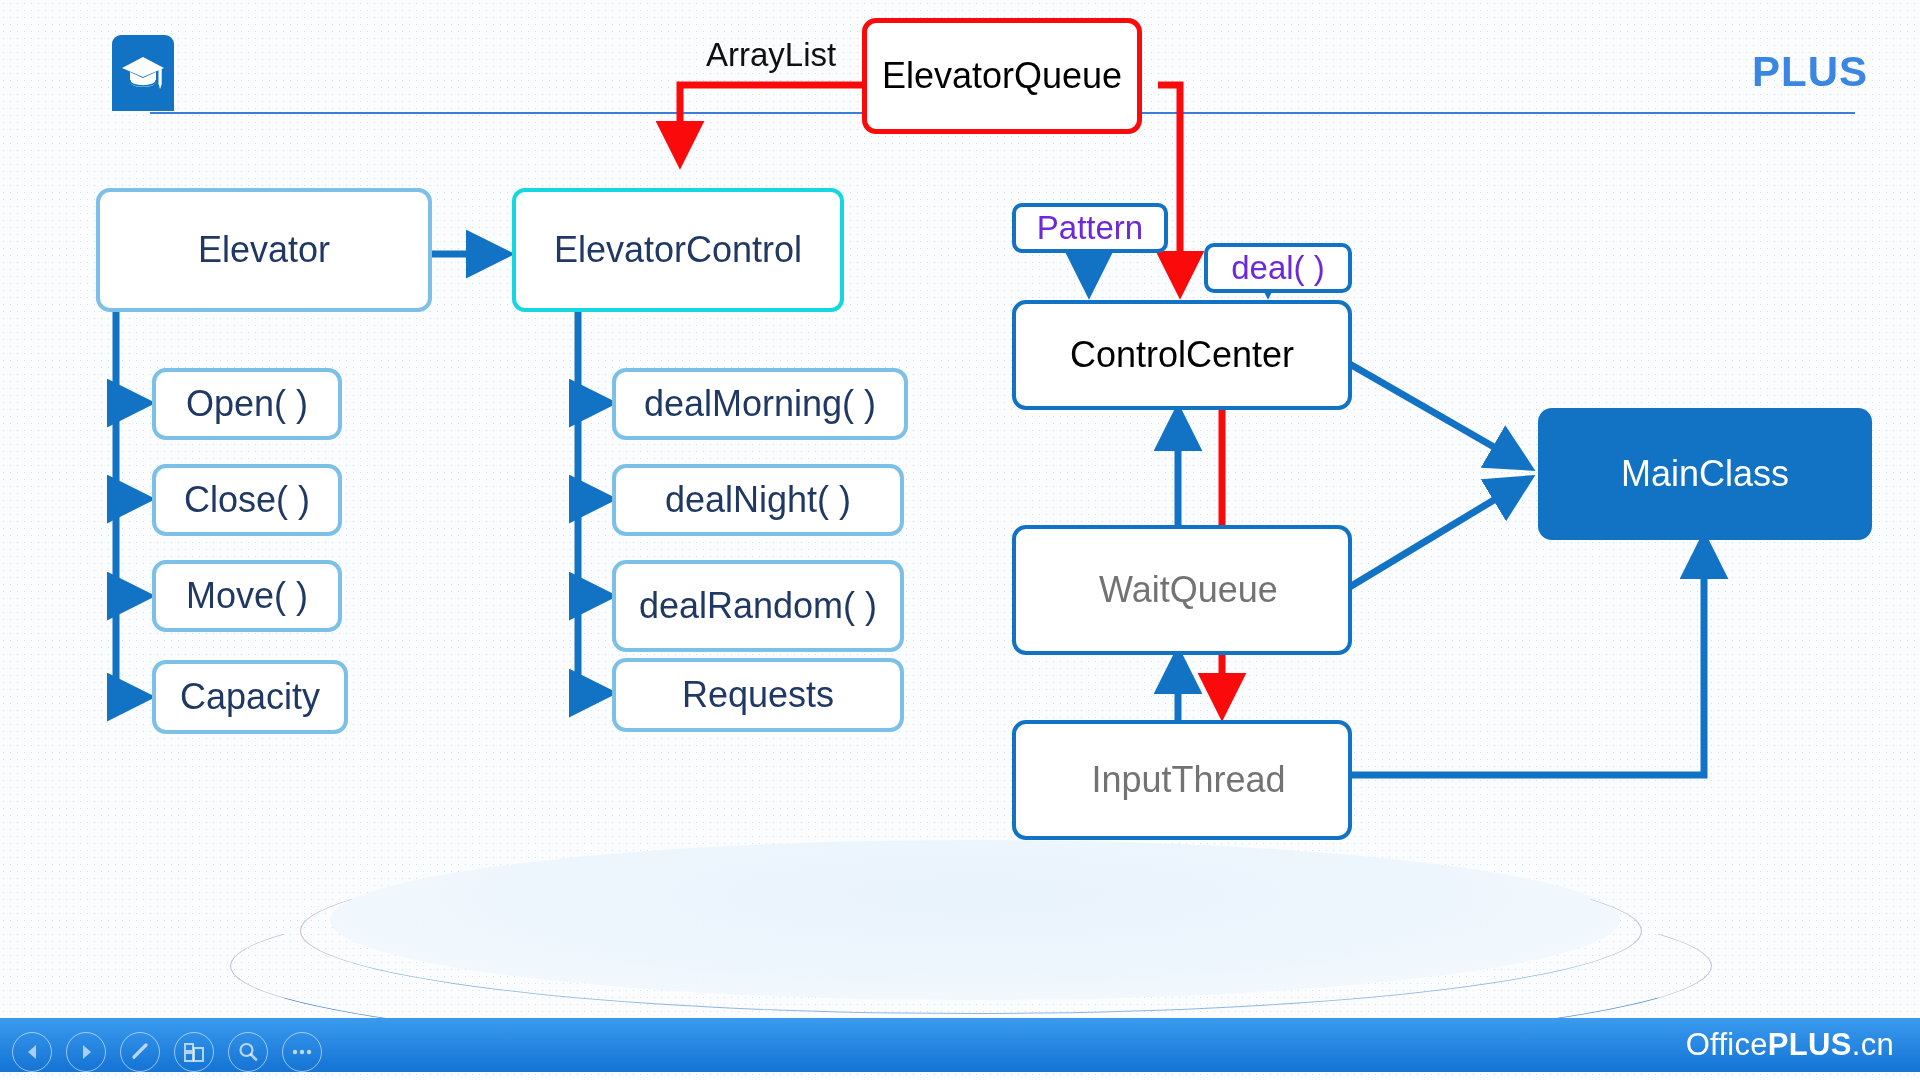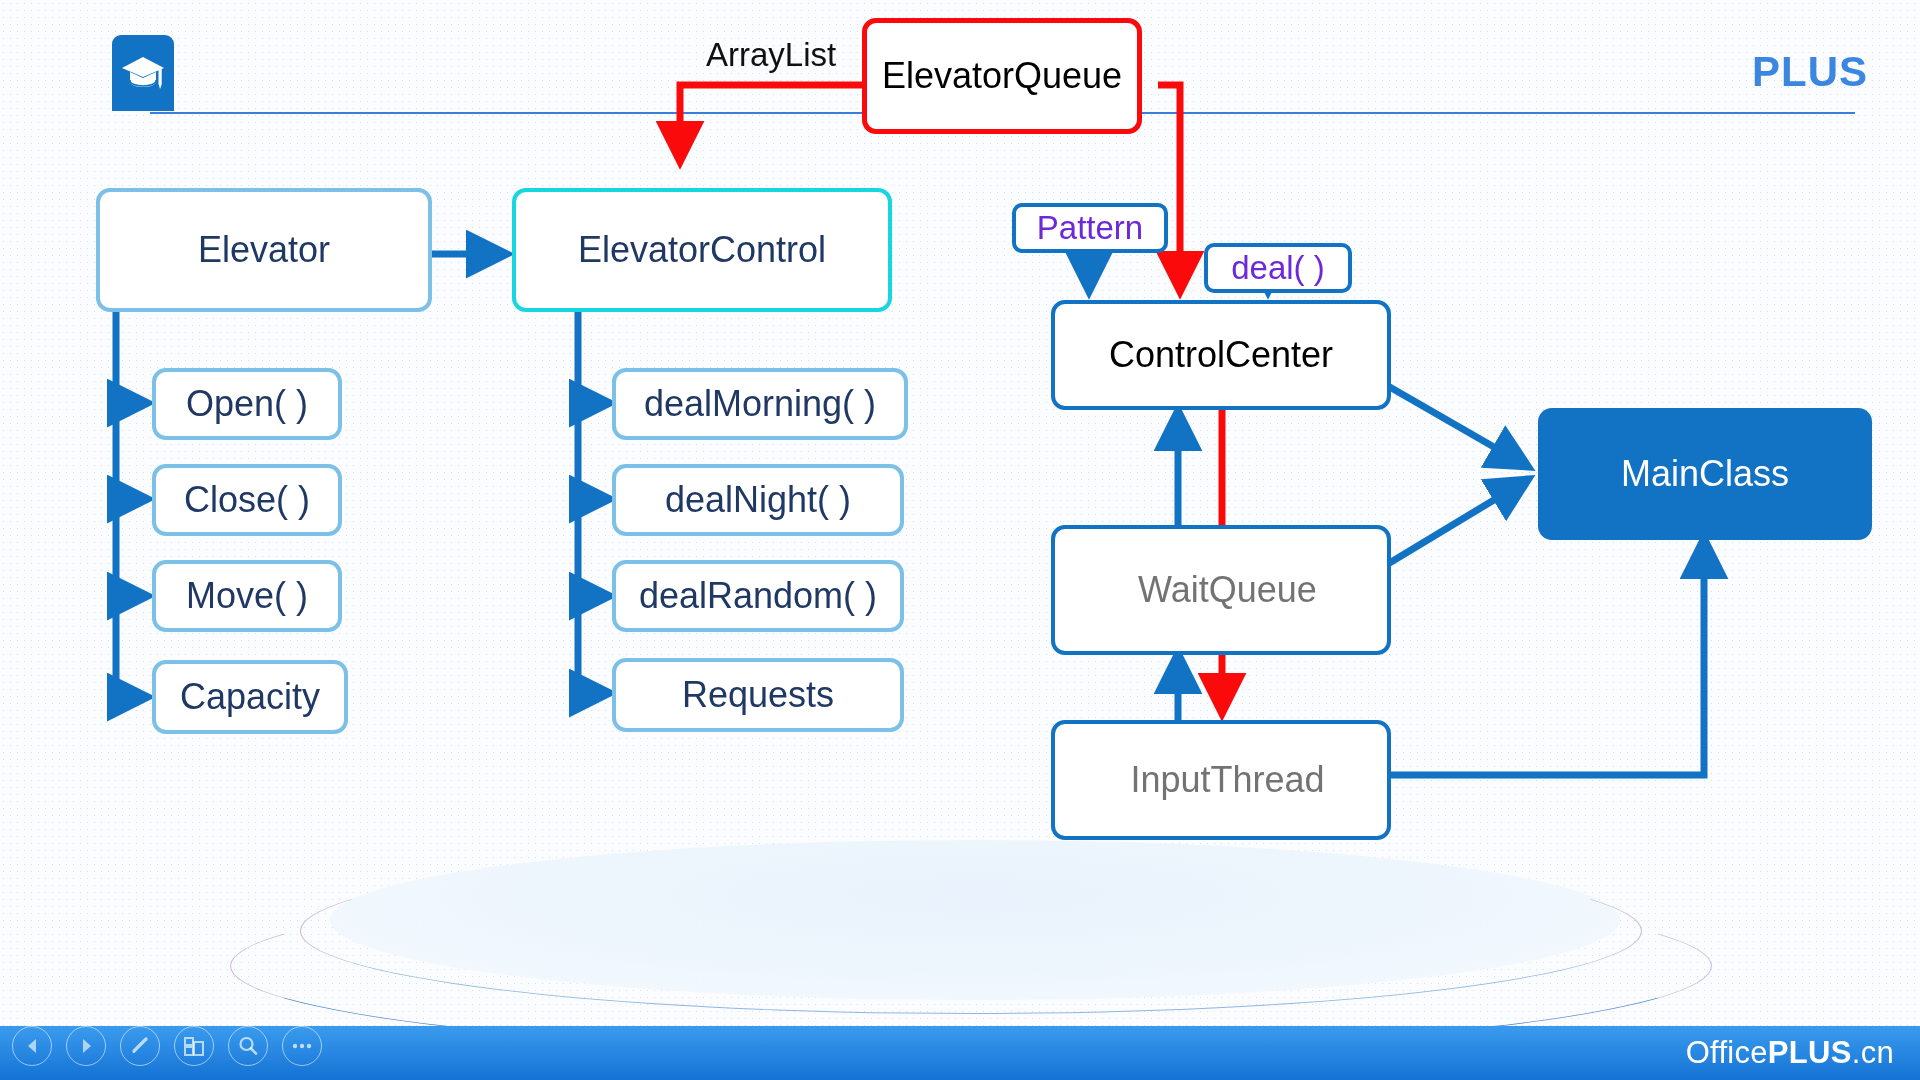--- a/index.html
+++ b/index.html
@@ -52,39 +52,39 @@
 
   
   .node{
     position:absolute;box-sizing:border-box;
     display:flex;align-items:center;justify-content:center;
     background:#ffffff;border-radius:14px;
     color:#1f3864;text-align:center;line-height:1.15;
   }
   .node.lightblue{border:4px solid #7cc0e8;color:#1f3864;}
   .node.cyan{border:4px solid #16d7df;color:#1f3864;}
-  .node.blue{border:4px solid #1272c4;color:#000000;margin-left:39px;}
+  .node.blue{border:4px solid #1272c4;color:#000000;}
   .node.blue-thin{border:4px solid #1272c4;color:#6d28d9;border-radius:10px;}
   .node.red{border:5px solid #fa0a0a;color:#000000;border-radius:14px;}
   .node.solid{background:#1272c4;border:none;color:#ffffff;border-radius:14px;}
   .node.navytext{color:#737373;padding-left:13px;}
 
   .plain-label{
     position:absolute;color:#101010;font-size:33px;
     font-family:"Liberation Sans",sans-serif;white-space:nowrap;
   }
 
   
   #wires{position:absolute;left:0;top:0;width:1920px;height:1080px;pointer-events:none;}
 
   
   #bottombar{
-    position:absolute;left:0;bottom:0;width:1920px;height:54px;
+    position:absolute;left:0;bottom:8px;width:1920px;height:54px;
     background:linear-gradient(#3a9bee,#1473d4);
-    display:flex;align-items:flex-start;
+    display:flex;align-items:flex-end;
   }
   .tbtn{
     width:40px;height:40px;border-radius:50%;
     border:1.6px solid rgba(255,255,255,.55);
     margin-left:14px;display:flex;align-items:center;justify-content:center;
     box-sizing:border-box;
   }
   .tbtn:first-child{margin-left:12px;}
   .tbtn svg{display:block;}
   #brand{
@@ -156,30 +156,30 @@
 
     <line x1="1348" y1="363" x2="1527" y2="466" stroke="#1272c4" stroke-width="7" marker-end="url(#ab)"></line>
 
     <line x1="1348" y1="588" x2="1527" y2="480" stroke="#1272c4" stroke-width="7" marker-end="url(#ab)"></line>
 
     <path d="M1348 775 L1704 775 L1704 540" stroke="#1272c4" stroke-width="7" fill="none" marker-end="url(#ab)"></path>
   </svg>
 
   <div class="node lightblue" style="left:96px;top:188px;width:336px;height:124px;font-size:36px;">Elevator</div>
 
-  <div class="node cyan" style="left:512px;top:188px;width:380px;height:124px;font-size:36px;">ElevatorControl</div>
+  <div class="node cyan" style="left:512px;top:188px;width:332px;height:124px;font-size:36px;border-radius:13px;">ElevatorControl</div>
 
   <div class="node lightblue" style="left:152px;top:368px;width:190px;height:72px;font-size:36px;">Open( )</div>
   <div class="node lightblue" style="left:152px;top:464px;width:190px;height:72px;font-size:36px;">Close( )</div>
   <div class="node lightblue" style="left:152px;top:560px;width:190px;height:72px;font-size:36px;">Move( )</div>
   <div class="node lightblue" style="left:152px;top:660px;width:196px;height:74px;font-size:36px;">Capacity</div>
 
   <div class="node lightblue" style="left:612px;top:368px;width:296px;height:72px;font-size:36px;">dealMorning( )</div>
   <div class="node lightblue" style="left:612px;top:464px;width:292px;height:72px;font-size:36px;">dealNight( )</div>
-  <div class="node lightblue" style="left:612px;top:560px;width:292px;height:72px;font-size:36px;">dealRandom( )</div>
+  <div class="node lightblue" style="left:612px;top:560px;width:292px;height:92px;font-size:36px;">dealRandom( )</div>
   <div class="node lightblue" style="left:612px;top:658px;width:292px;height:74px;font-size:36px;">Requests</div>
 
   <div class="plain-label" style="left:706px;top:36px;">ArrayList</div>
 
   <div class="node red" style="left:862px;top:18px;width:280px;height:116px;font-size:36px;">ElevatorQueue</div>
 
   <div class="node blue-thin" style="left:1012px;top:203px;width:156px;height:50px;font-size:33px;">Pattern</div>
   <div class="node blue-thin" style="left:1204px;top:203px;width:148px;height:50px;font-size:33px;margin-top:40px;">deal( )</div>
 
   <div class="node blue" style="left:1012px;top:300px;width:340px;height:110px;font-size:36px;">ControlCenter</div>

